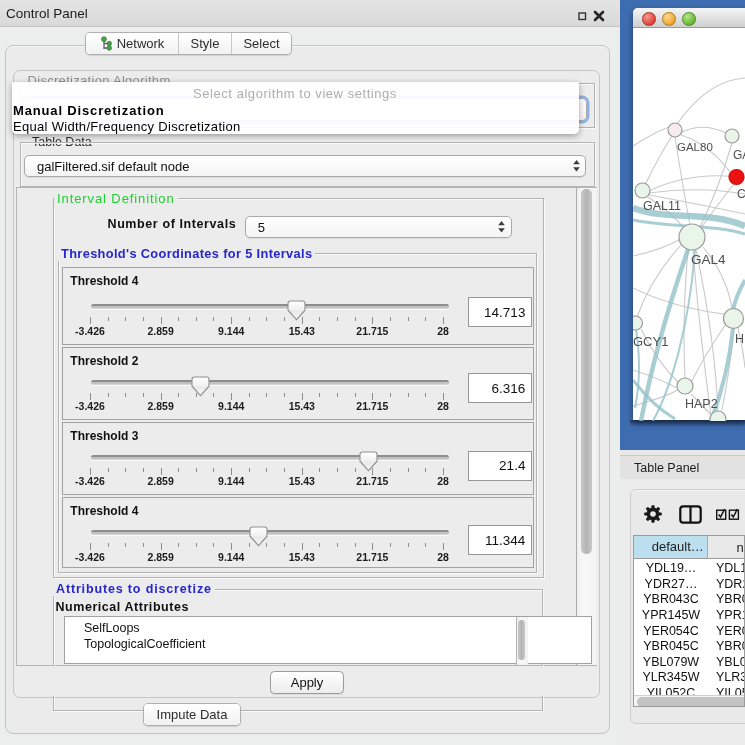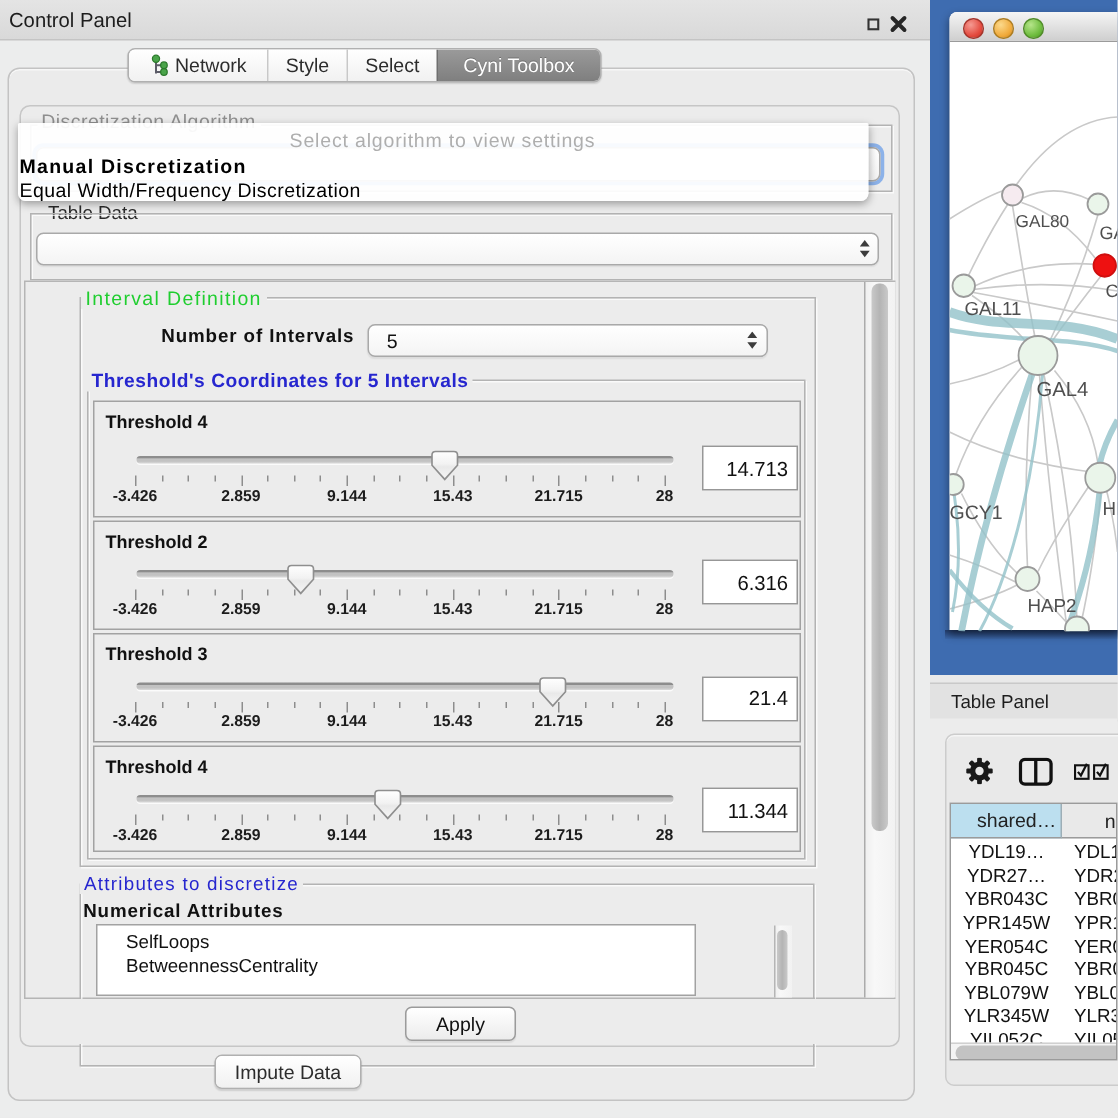--- a/index.html
+++ b/index.html
@@ -35,21 +35,21 @@
 .ttitle{position:absolute;left:7px;font-size:12px;font-weight:bold;color:#111;}
 .track{position:absolute;width:358px;height:5px;border-radius:3px;
  background:linear-gradient(#8d8d8d 0 30%,#c2c2c2 35% 70%,#dcdcdc);box-shadow:0 1px 0 rgba(255,255,255,.8);}
 .tick{position:absolute;width:1px;background:#8d8d8d;}
 .tlab{position:absolute;transform:translateX(-50%);font-size:10.5px;font-weight:bold;color:#1c1c1c;}
 .thumb{position:absolute;}
 .vf{position:absolute;width:64px;height:30px;background:#fff;border:1px solid #979797;
  box-sizing:border-box;font-size:13.5px;color:#111;display:flex;align-items:center;
  justify-content:flex-end;padding-right:6px;}
 
-#nlist{left:64px;top:616px;width:400px;height:48px;background:#fff;border:1px solid #a2a2a2;
+#nlist{left:64px;top:616px;width:528px;height:48px;background:#fff;border:1px solid #a2a2a2;
  box-sizing:border-box;overflow:hidden;font-size:12.5px;color:#111;}
 #nlist div{margin-left:19px;height:16px;line-height:16px;}
 
 .sbtrack{position:absolute;background:linear-gradient(90deg,#efefef,#f8f8f8 30%,#f2f2f2);}
 .sbthumb{position:absolute;border-radius:5px;background:linear-gradient(90deg,#c9c9c9,#b4b4b4 50%,#c9c9c9);}
 
 #apply{left:270px;top:670.5px;width:72px;height:21px;border:1px solid #9b9b9b;border-radius:4.5px;
  background:linear-gradient(#ffffff,#ececec);font-size:13px;color:#111;display:flex;
  align-items:center;justify-content:center;box-shadow:0 1px 1px rgba(0,0,0,0.08);}
 
@@ -95,31 +95,31 @@
 
 <div class="a segbar" style="left:85px;top:31.5px;height:21.5px;">
  <div class="seg" style="width:92px;"><svg width="13" height="15" viewBox="0 0 13 15" style="position:static;margin-right:4px;">
    <path d="M4,4 L4,13 M4,7.5 L9,7.5 M4,12 L9,12" stroke="#5c5c68" stroke-width="1.3" fill="none"></path>
    <circle cx="4" cy="3.2" r="2.4" fill="#4aa44a" stroke="#2c7a2c" stroke-width="0.8"></circle>
    <circle cx="9.3" cy="7.5" r="2.2" fill="#4aa44a" stroke="#2c7a2c" stroke-width="0.8"></circle>
    <circle cx="9.3" cy="12" r="2.2" fill="#4aa44a" stroke="#2c7a2c" stroke-width="0.8"></circle>
       </svg>Network</div>
  <div class="seg" style="width:52px;">Style</div>
  <div class="seg" style="width:59px;">Select</div>
- <div class="seg sel" style="width:108px;">Cyni Toolbox</div>
 </div>
 
 <div class="grp" style="left:19.5px;top:83px;width:573px;height:43px;"></div>
 <div class="gtitle" style="left:24.5px;top:72.5px;color:#8f8f8f;font-size:13px;letter-spacing:0.3px;">Discretization Algorithm</div>
 <div class="combo" style="left:24px;top:98px;width:561px;height:20.5px;box-shadow:0 0 0 2.5px rgba(116,164,232,0.8);">
 </div>
 
 <div class="gtitle" style="left:29px;top:134.5px;color:#2b2b2b;">Table Data</div>
 <div class="grp" style="left:19.5px;top:142.4px;width:573px;height:42.6px;"></div>
 <div class="combo" style="left:24px;top:155px;width:560px;height:20px;">
+ <span class="txt">galFiltered.sif default node</span>
  <svg style="position:absolute;right:5px;top:4px" width="7" height="12" viewBox="0 0 7 12">
   <path d="M3.5,0 L6.8,4.3 L0.2,4.3 Z" fill="#3c3c3c"></path>
       <path d="M3.5,11.5 L6.8,7.2 L0.2,7.2 Z" fill="#3c3c3c"></path>
     </svg>
 </div>
 
 <div class="a" style="left:16px;top:186.5px;width:580.6px;height:479.5px;border:1px solid #b5b5b5;box-sizing:border-box;background:#ececec;"></div>
 <div class="sbtrack" style="left:576px;top:188px;width:20px;height:477px;border-left:1px solid #ababab;"></div>
 <div class="sbthumb" style="left:581px;top:189px;width:11px;height:365px;"></div>
 
@@ -286,25 +286,25 @@
 <div class="tlab" style="left:309.1px;top:52.5px">21.715</div>
 <div class="tlab" style="left:379.7px;top:52.5px">28</div>
 <svg class="thumb" style="left:186.2px;top:28.2px" width="19" height="21" viewBox="0 0 19 21">
       <defs></defs>
       <path d="M 1 3.4 Q 1 1 3.4 1 L 15.6 1 Q 18 1 18 3.4 L 18 10.2 L 9.5 19.6 L 1 10.2 Z" fill="url(#thg)" stroke="#8f8f8f" stroke-width="1.1"></path>
     </svg>
 <div class="vf" style="left:405.09999999999997px;top:27.0px">11.344</div>
 </div>
 
 <div class="grp" style="left:52.6px;top:588.7px;width:488px;height:120px;"></div>
-<div class="gtitle" style="left:53px;top:581.5px;color:#2626cf;font-weight:normal;font-size:12.5px;letter-spacing:0.85px;">Attributes to discretize</div>
+<div class="gtitle" style="left:53px;top:581.5px;color:#2626cf;font-weight:bold;font-size:12.5px;letter-spacing:0.85px;">Attributes to discretize</div>
 <div class="a" style="left:55.5px;top:599.5px;font-size:12.5px;font-weight:bold;color:#111;letter-spacing:0.55px;">Numerical Attributes</div>
 <div class="a" id="nlist">
  <div style="margin-top:3px;">SelfLoops</div>
- <div>BetweennessCentrality</div>
+ <div>TopologicalCoefficient</div>
 </div>
 <div class="sbtrack" style="left:516px;top:617px;width:11px;height:48px;border-left:1px solid #b5b5b5;"></div>
 <div class="sbthumb" style="left:518px;top:620px;width:7px;height:40px;"></div>
 
 <div class="a" style="left:17px;top:666px;width:578px;height:30px;background:#ececec;"></div>
 
 <div class="a" id="apply">Apply</div>
 
 <div class="a segbar" style="left:143px;top:702.5px;height:21px;">
  <div class="seg" style="width:96px;">Impute Data</div>
@@ -397,21 +397,21 @@
   <path d="M11.5,1.5 L11.5,17.5" stroke="#111" stroke-width="2.2"></path>
     </svg>
  <svg style="left:85px;top:18px" width="25" height="12" viewBox="0 0 25 12">
   <rect x="0.7" y="2.2" width="9" height="9" fill="none" stroke="#111" stroke-width="1.4"></rect>
   <path d="M2.6,6.6 L4.6,9 L8.6,1.2" stroke="#111" stroke-width="1.5" fill="none"></path>
   <rect x="13.4" y="2.2" width="9" height="9" fill="none" stroke="#111" stroke-width="1.4"></rect>
   <path d="M15.3,6.6 L17.3,9 L21.3,1.2" stroke="#111" stroke-width="1.5" fill="none"></path>
     </svg>
 </div>
 <div class="a" id="ttable">
- <div class="th1">shared…</div>
+ <div class="th1">default…</div>
  <div class="th2">
       <span style="position:absolute;left:29px;top:4.5px;">name</span>
     </div>
  <div id="trows">
 <div class="trow" style="top:0.0px">
         <span class="tc1">YDL19…</span>
         <span class="tc2">YDL190C</span>
       </div>
 <div class="trow" style="top:15.6px">
         <span class="tc1">YDR27…</span>

